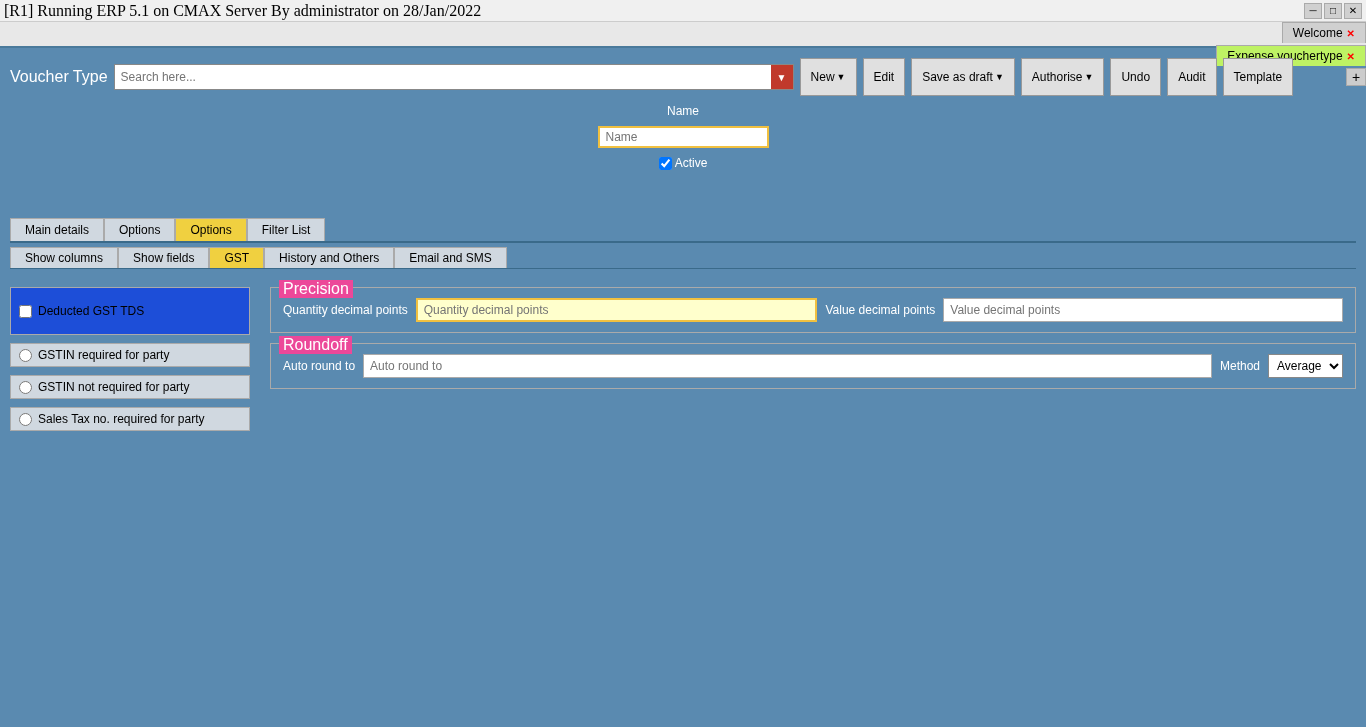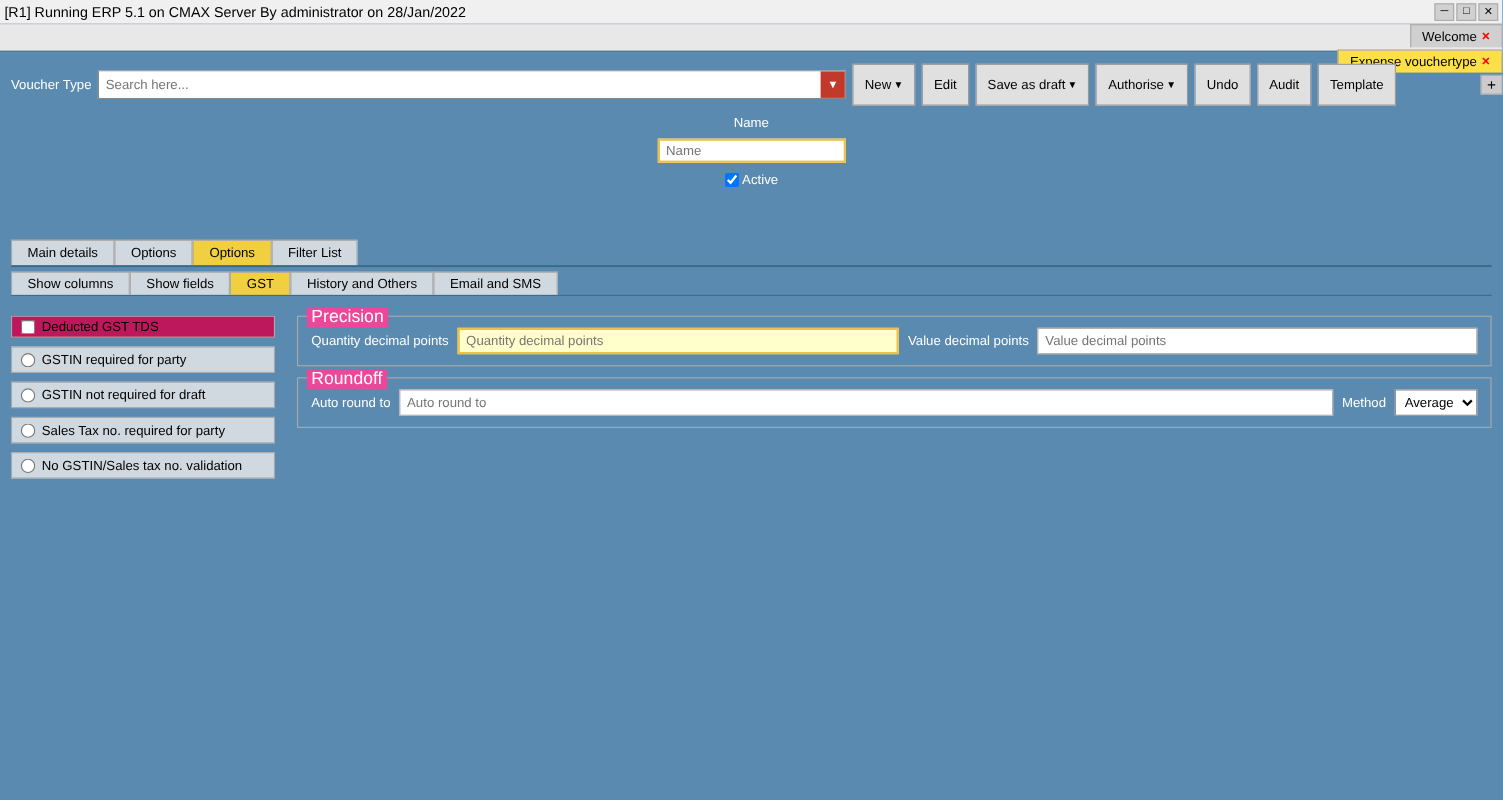--- a/index.html
+++ b/index.html
@@ -8,21 +8,21 @@
     
     #title-bar {
       background: #f0f0f0;
       height: 22px;
       display: flex;
       align-items: center;
       justify-content: space-between;
       padding: 0 4px;
       border-bottom: 1px solid #ccc;
     }
-    #title-text { font-size: 13px; color: #000; }
+    #title-text { font-size: 16px; color: #000; font-family: Liberation Serif, serif; }
     #window-controls { display: flex; gap: 2px; }
     .win-btn {
       width: 18px; height: 16px;
       background: #d0d0d0;
       border: 1px solid #aaa;
       cursor: pointer;
       display: flex; align-items: center; justify-content: center;
       font-size: 10px;
     }
 
@@ -39,21 +39,21 @@
     }
     .tab-item {
       padding: 3px 10px;
       background: #d0d0d0;
       border: 1px solid #aaa;
       border-bottom: none;
       cursor: pointer;
       display: flex; align-items: center; gap: 4px;
       height: 22px;
     }
-    .tab-item.active { background: #fde047; justify-content: center; }
+    .tab-item.active { background: #bef264; justify-content: center; }
     .tab-close {
       color: red; font-weight: bold; font-size: 10px; cursor: pointer;
     }
     .tab-add {
       margin-left: 4px;
       width: 20px; height: 20px;
       background: #ccc;
       border: 1px solid #aaa;
       display: flex; align-items: center; justify-content: center;
       cursor: pointer; font-size: 14px; margin-bottom: 2px;
@@ -67,21 +67,21 @@
     }
 
     
     #toolbar {
       background: #5a8ab0;
       display: flex;
       align-items: center;
       gap: 6px;
       margin-bottom: 8px;
     }
-    .toolbar-label { color: #fff; font-size: 12px; white-space: nowrap; }
+    .toolbar-label { color: #fff; font-size: 16px; white-space: nowrap; }
     .search-combo {
       display: flex; align-items: center;
       background: #fff;
       border: 1px solid #888;
       height: 26px;
       flex: 1;
       max-width: 680px;
     }
     .search-combo input {
       flex: 1;
@@ -192,22 +192,22 @@
       gap: 20px;
     }
     #left-panel {
       width: 240px;
       display: flex;
       flex-direction: column;
       gap: 8px;
     }
     .checkbox-item {
       display: flex; align-items: center; gap: 6px;
-      background: #be185d;
-      padding: 2px 8px;
+      background: #1d4ed8;
+      padding: 16px 8px;
       border: 1px solid #aaa;
       cursor: pointer;
     }
     .radio-item {
       display: flex; align-items: center; gap: 6px;
       background: #d0d8e0;
       padding: 4px 8px;
       border: 1px solid #aaa;
       cursor: pointer;
     }
@@ -359,29 +359,25 @@
         <label class="checkbox-item">
           <input type="checkbox" style="">
           <span>Deducted GST TDS</span>
         </label>
         <label class="radio-item">
           <input type="radio" name="gstin-option" style="">
           <span>GSTIN required for party</span>
         </label>
         <label class="radio-item">
           <input type="radio" name="gstin-option" style="">
-          <span>GSTIN not required for draft</span>
+          <span>GSTIN not required for party</span>
         </label>
         <label class="radio-item">
           <input type="radio" name="gstin-option" style="">
           <span>Sales Tax no. required for party</span>
-        </label>
-        <label class="radio-item">
-          <input type="radio" name="gstin-option" style="">
-          <span>No GSTIN/Sales tax no. validation</span>
         </label>
       </div>
 
       <div id="right-panel">
 
         <div class="group-box">
           <span class="group-box-title">Precision</span>
           <div class="group-row">
             <span class="group-label">Quantity decimal points</span>
             <input type="text" class="group-input" placeholder="Quantity decimal points" style="">

